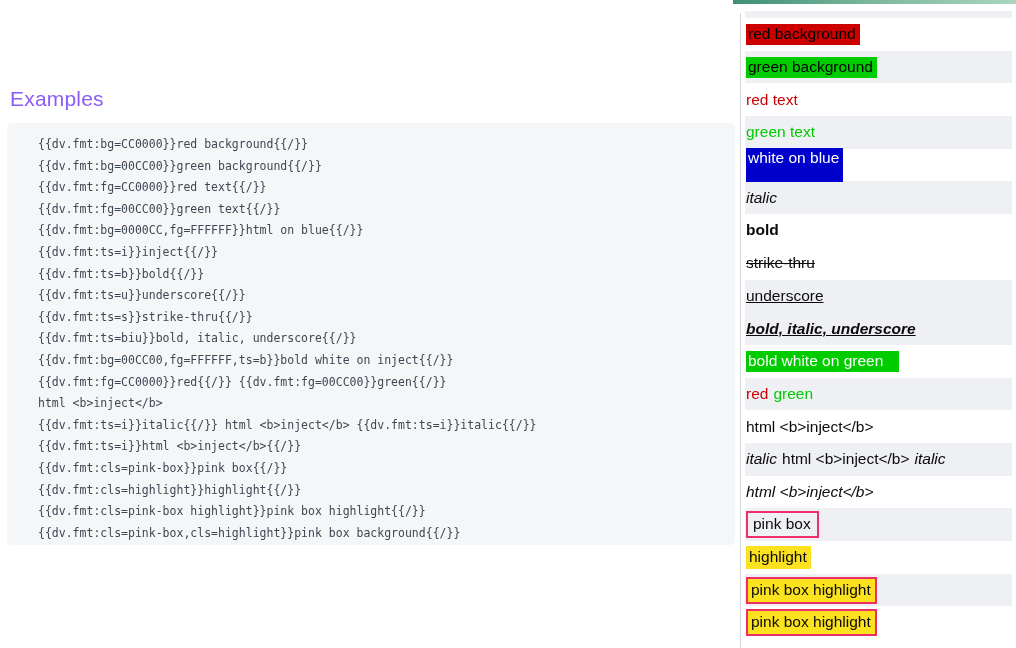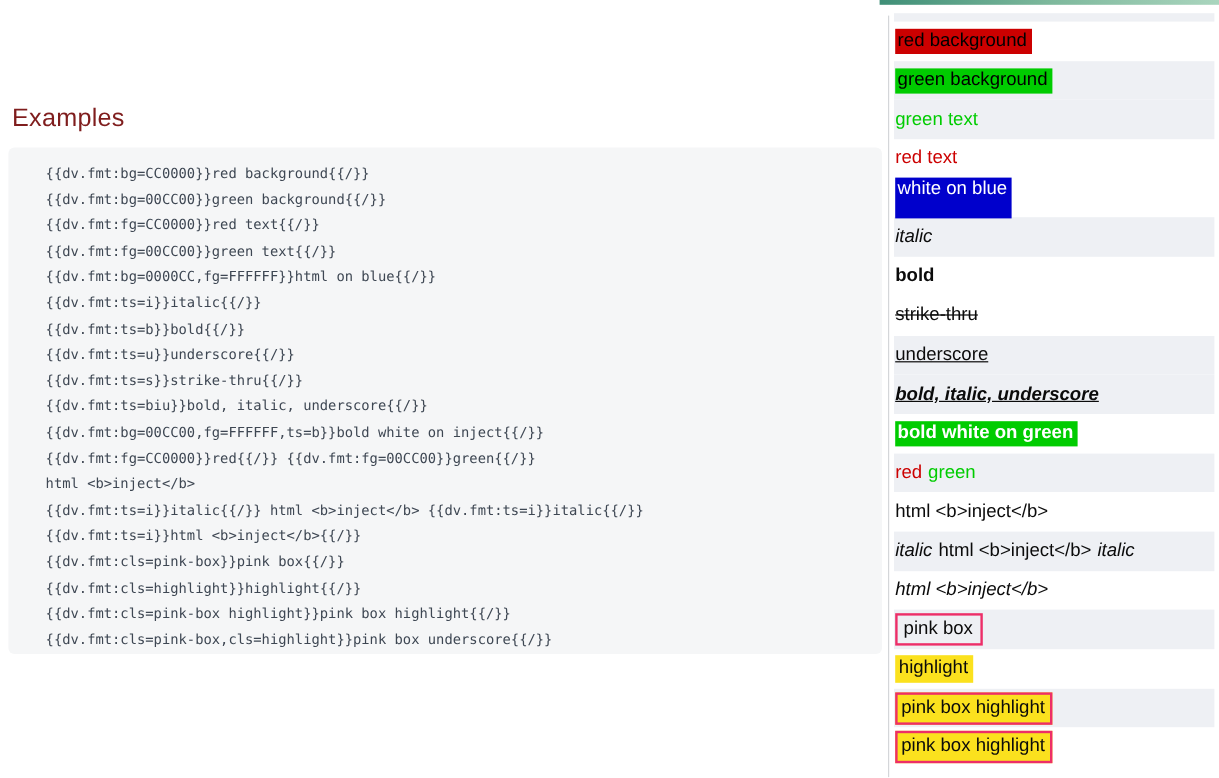--- a/index.html
+++ b/index.html
@@ -16,21 +16,21 @@
     background: #ffffff;
   }
 
   
   .heading {
     position: absolute;
     left: 10px;
     top: 70px;
     font-size: 21px;
     font-weight: 400;
-    color: #7f1d1d;
+    color: #8b5cf6;
     letter-spacing: 0.2px;
   }
   .code-block {
     position: absolute;
     left: 7px;
     top: 123px;
     width: 728px;
     height: 422px;
     background: var(--code-bg);
     border-radius: 5px;
@@ -79,21 +79,21 @@
     padding-left: 1px;
     box-sizing: border-box;
   }
   .out-row.empty { height: 7px; }
   .out-row.stripe { background: var(--stripe); }
 
   .seg { white-space: pre; }
   .bg-red    { background: var(--red);   color: #000000; padding: 1px 4px 2px 2px; }
   .bg-green  { background: var(--green); color: #000000; padding: 1px 4px 2px 2px; }
   .bg-blue   { background: var(--blue);  color: #ffffff; padding: 1px 4px 15px 2px; }
-  .bg-green-bold { background: var(--green); color: #ffffff; font-weight: 700; padding: 1px 4px 2px 2px; }
+  .bg-green-bold { background: var(--green); color: #ffffff; font-weight: 400; padding: 1px 16px 2px 2px; }
   .fg-red   { color: var(--red); }
   .fg-green { color: var(--green); }
   .ts-i { font-style: italic; }
   .ts-b { font-weight: 700; }
   .ts-u { text-decoration: underline; }
   .ts-s { text-decoration: line-through; }
   .ts-biu { font-weight: 700; font-style: italic; text-decoration: underline; }
   .cls-pink-box { border: 2px solid var(--pink); padding: 2px 6px 3px 5px; }
   .cls-highlight { background: var(--yellow); padding: 2px 4px 3px 3px; }
   .cls-pink-box.cls-highlight { border: 2px solid var(--pink); background: var(--yellow); }
@@ -104,53 +104,53 @@
 <div id="screen">
 
   <h2 class="heading">Examples</h2>
 
   <div class="code-block">
     <div class="code-line">{{dv.fmt:bg=CC0000}}red background{{/}}</div>
     <div class="code-line">{{dv.fmt:bg=00CC00}}green background{{/}}</div>
     <div class="code-line">{{dv.fmt:fg=CC0000}}red text{{/}}</div>
     <div class="code-line">{{dv.fmt:fg=00CC00}}green text{{/}}</div>
     <div class="code-line">{{dv.fmt:bg=0000CC,fg=FFFFFF}}html on blue{{/}}</div>
-    <div class="code-line">{{dv.fmt:ts=i}}italic{{/}}</div>
+    <div class="code-line">{{dv.fmt:ts=i}}inject{{/}}</div>
     <div class="code-line">{{dv.fmt:ts=b}}bold{{/}}</div>
     <div class="code-line">{{dv.fmt:ts=u}}underscore{{/}}</div>
     <div class="code-line">{{dv.fmt:ts=s}}strike-thru{{/}}</div>
     <div class="code-line">{{dv.fmt:ts=biu}}bold, italic, underscore{{/}}</div>
     <div class="code-line">{{dv.fmt:bg=00CC00,fg=FFFFFF,ts=b}}bold white on inject{{/}}</div>
     <div class="code-line">{{dv.fmt:fg=CC0000}}red{{/}} {{dv.fmt:fg=00CC00}}green{{/}}</div>
     <div class="code-line">html &lt;b&gt;inject&lt;/b&gt;</div>
     <div class="code-line">{{dv.fmt:ts=i}}italic{{/}} html &lt;b&gt;inject&lt;/b&gt; {{dv.fmt:ts=i}}italic{{/}}</div>
     <div class="code-line">{{dv.fmt:ts=i}}html &lt;b&gt;inject&lt;/b&gt;{{/}}</div>
     <div class="code-line">{{dv.fmt:cls=pink-box}}pink box{{/}}</div>
     <div class="code-line">{{dv.fmt:cls=highlight}}highlight{{/}}</div>
     <div class="code-line">{{dv.fmt:cls=pink-box highlight}}pink box highlight{{/}}</div>
-    <div class="code-line">{{dv.fmt:cls=pink-box,cls=highlight}}pink box underscore{{/}}</div>
+    <div class="code-line">{{dv.fmt:cls=pink-box,cls=highlight}}pink box background{{/}}</div>
   </div>
 
   <div class="top-accent-bar"></div>
   <div class="panel-left-border"></div>
 
   <div class="output-panel">
     <div class="out-row empty stripe"></div>
 
     <div class="out-row">
       <span class="seg bg-red">red background</span>
     </div>
     <div class="out-row stripe">
       <span class="seg bg-green">green background</span>
     </div>
+    <div class="out-row">
+      <span class="seg fg-red">red text</span>
+    </div>
     <div class="out-row stripe">
       <span class="seg fg-green">green text</span>
-    </div>
-    <div class="out-row">
-      <span class="seg fg-red">red text</span>
     </div>
     <div class="out-row">
       <span class="seg bg-blue">white on blue</span>
     </div>
     <div class="out-row stripe">
       <span class="seg ts-i">italic</span>
     </div>
     <div class="out-row">
       <span class="seg ts-b">bold</span>
     </div>

